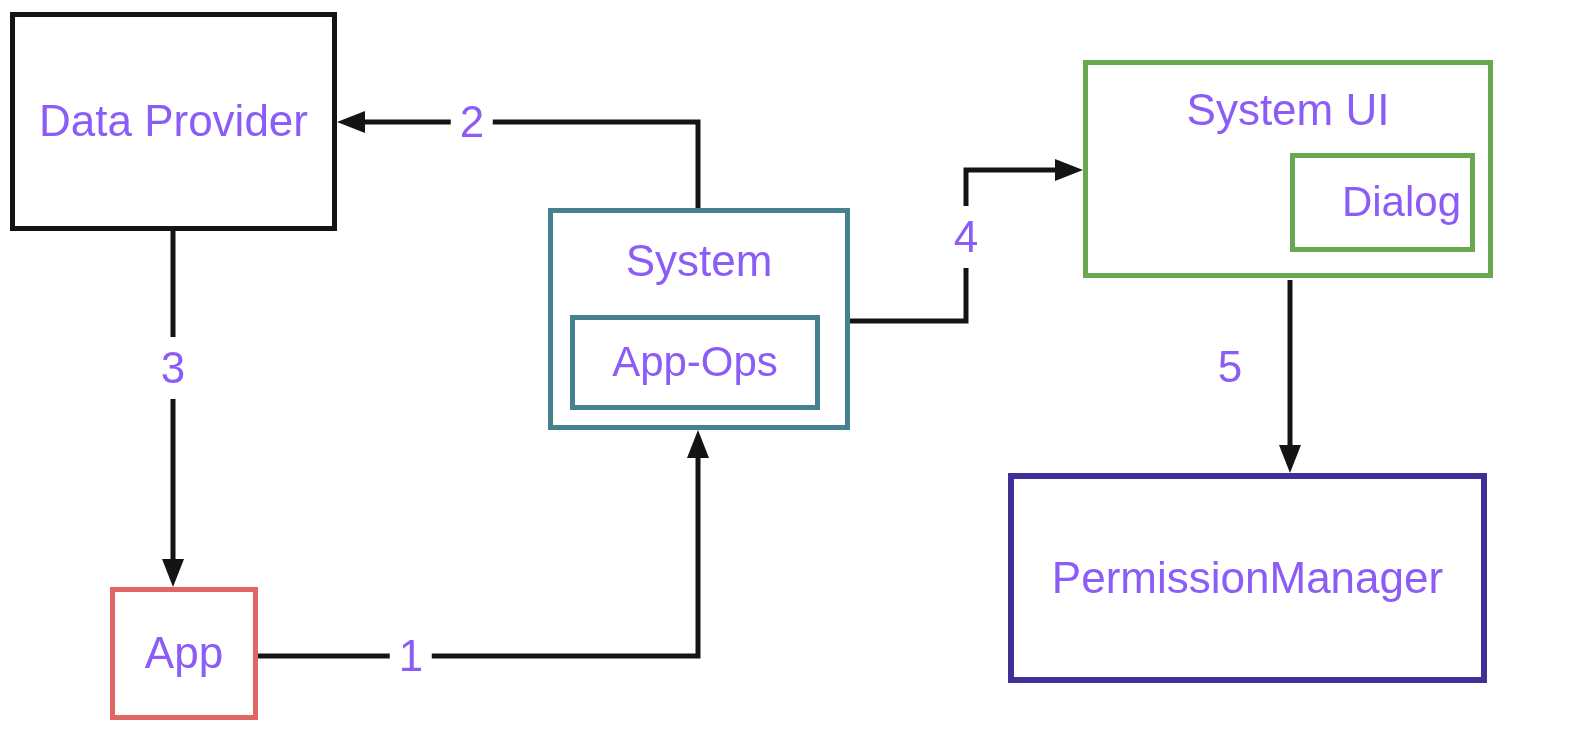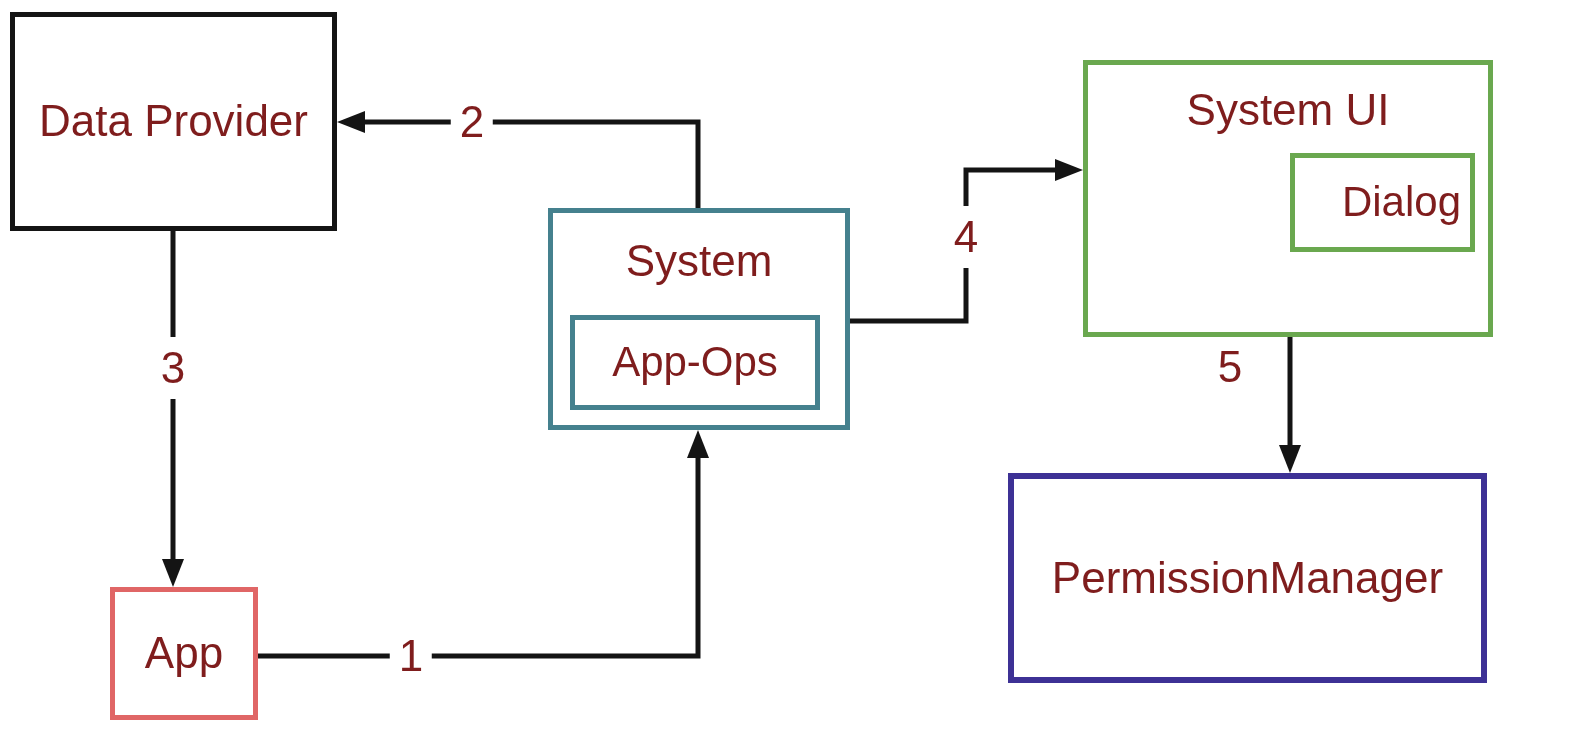--- a/index.html
+++ b/index.html
@@ -6,21 +6,21 @@
     margin: 0;
     padding: 0;
     background: #ffffff;
   }
   .stage {
     position: relative;
     width: 1588px;
     height: 740px;
     background: #ffffff;
     font-family: "Liberation Sans", sans-serif;
-    color: #7f1d1d;
+    color: #8b5cf6;
     overflow: hidden;
   }
   .edges-svg {
     position: absolute;
     left: 0;
     top: 0;
     width: 1588px;
     height: 740px;
     z-index: 1;
   }
@@ -75,21 +75,21 @@
   }
   .edge-label.h-gap { padding: 2px 9px; }
   .edge-label.v-gap { padding: 9px 6px; }
   .edge-label.no-gap { padding: 2px 4px; }
 
   
   #node-data-provider { left: 10px;  top: 12px;  width: 327px; height: 219px; border: 5px solid; }
   #node-system        { left: 548px; top: 208px; width: 302px; height: 222px; border: 5px solid; }
   #node-system .node-title { height: 96px; }
   #node-app-ops       { left: 17px;  top: 102px; width: 250px; height: 95px;  border: 5px solid; }
-  #node-system-ui     { left: 1083px; top: 60px; width: 410px; height: 277px; border: 5px solid; }
+  #node-system-ui     { left: 1083px; top: 60px; width: 410px; height: 218px; border: 5px solid; }
   #node-system-ui .node-title { height: 90px; }
   #node-dialog        { left: 202px; top: 88px;  width: 185px; height: 99px;  border: 5px solid; }
   #node-app           { left: 102px; top: 587px; width: 148px; height: 133px; border: 5px solid; margin-left: 8px; }
   #node-permission-manager { left: 1008px; top: 473px; width: 479px; height: 210px; border: 6px solid; }
 
   
   #edge-label-1 { left: 411px;  top: 656px; }
   #edge-label-2 { left: 472px;  top: 122px; }
   #edge-label-3 { left: 173px;  top: 368px; }
   #edge-label-4 { left: 966px;  top: 237px; }

